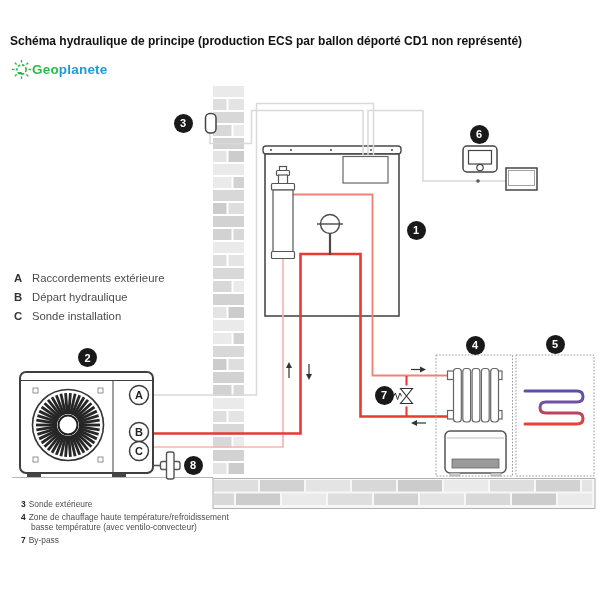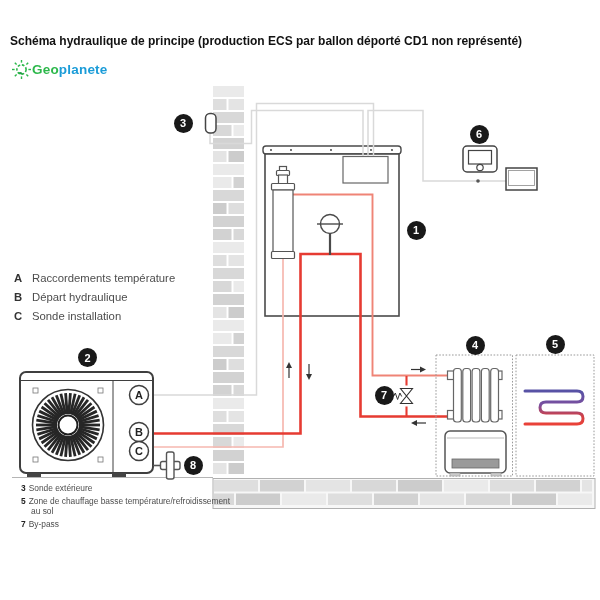--- a/index.html
+++ b/index.html
@@ -7,21 +7,21 @@
   #stage{position:relative;width:536px;height:600px;}
   #diagram{position:absolute;left:0;top:0;width:600px;height:600px;}
   .title{position:absolute;left:10px;top:34px;width:585px;font-size:12px;font-weight:bold;color:#111;}
   .brand{position:absolute;left:11px;top:59px;display:flex;align-items:center;}
   .brand .txt{font-size:13.5px;font-weight:bold;letter-spacing:.2px;}
   .brand .geo{color:#2db84b;}
   .brand .pla{color:#1b9cd8;}
   .abc-legend{position:absolute;left:14px;top:272px;}
   .abc-row{display:flex;gap:8px;margin-bottom:7px;font-size:11.3px;color:#4d4d4d;}
   .abc-row .k{font-weight:bold;color:#333;width:10px;}
-  .callout-legend{position:absolute;left:21px;top:484px;width:246px;}
+  .callout-legend{position:absolute;left:21px;top:500px;width:246px;}
   .co-row{font-size:8.4px;color:#4d4d4d;line-height:1.18;margin-bottom:3px;padding-left:10px;text-indent:-10px;}
   .co-row .n{font-weight:bold;color:#222;margin-right:3px;}
   .badge{position:absolute;width:19px;height:19px;border-radius:50%;background:#191919;color:#fff;
     font-size:11px;font-weight:bold;display:flex;align-items:center;justify-content:center;z-index:5;}
 </style>
 </head>
 <body>
 
 <div id="stage">
 
@@ -308,31 +308,31 @@
   <div class="badge" style="left:173.5px;top:113.5px">3</div>
   <div class="badge" style="left:465.5px;top:335.5px">4</div>
   <div class="badge" style="left:545.5px;top:334.5px">5</div>
   <div class="badge" style="left:469.5px;top:124.5px">6</div>
   <div class="badge" style="left:374.5px;top:385.5px">7</div>
   <div class="badge" style="left:183.5px;top:455.5px">8</div>
 
   <div class="abc-legend">
     <div class="abc-row">
       <span class="k">A</span>
-      <span>Raccordements température</span>
+      <span>Raccordements extérieure</span>
     </div>
     <div class="abc-row">
       <span class="k">B</span>
       <span>Départ hydraulique</span>
     </div>
     <div class="abc-row">
       <span class="k">C</span>
       <span>Sonde installation</span>
     </div>
   </div>
 
   <div class="callout-legend">
     <div class="co-row"><span class="n">3</span><span>Sonde extérieure</span></div>
-    <div class="co-row"><span class="n">5</span><span>Zone de chauffage basse température/refroidissement</span><br><span>au sol</span></div>
+    <div class="co-row"><span class="n">4</span><span>Zone de chauffage haute température/refroidissement</span><br><span>basse température (avec ventilo-convecteur)</span></div>
     <div class="co-row"><span class="n">7</span><span>By-pass</span></div>
   </div>
 
 </div>
 
 </body></html>

